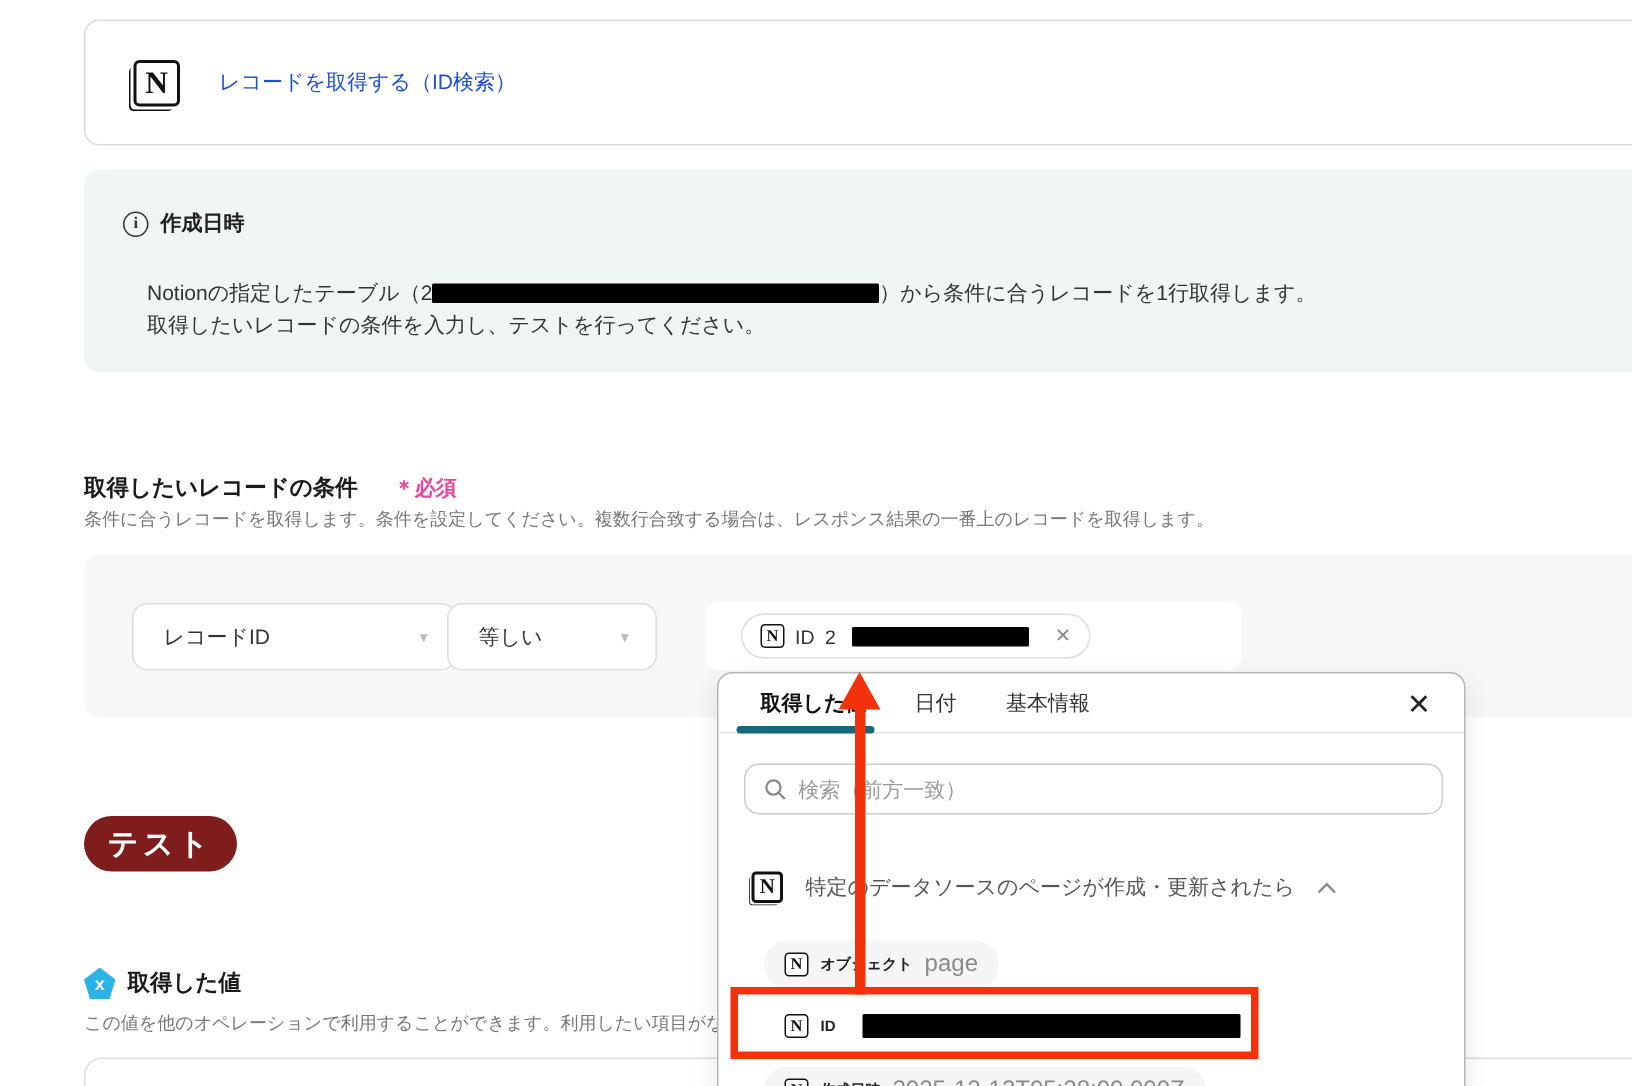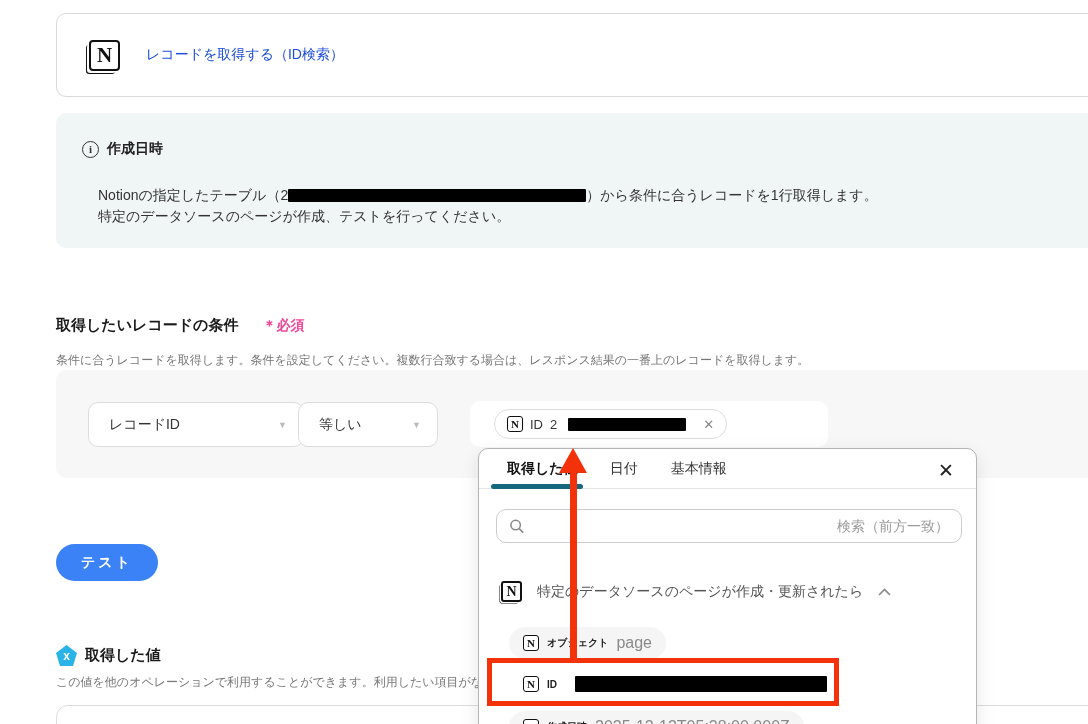--- a/index.html
+++ b/index.html
@@ -40,39 +40,39 @@
     font-family:"Liberation Serif",serif; font-size:11px; font-weight:bold; color:#333; }
   .info-body { position:absolute; left:26px; top:72px; font-size:14px; color:#333; line-height:21px;margin-left:16px; }
   .redact { display:inline-block; background:#000; vertical-align:-2px; border-radius:1px; }
   .redact-info { width:298px; height:13px; }
   .redact-tag { width:118px; height:13px; margin:0 6px 0 4px; }
   .redact-item { width:252px; height:16px; margin-left:10px; }
 
   
   .cond-title { left:56px; top:316px; font-size:15px; font-weight:bold; color:#1a1a1a; }
   .cond-required { color:#ec4899; font-size:14px; margin-left:24px; }
-  .cond-desc { left:56px; top:352px; font-size:12px; color:#777; }
+  .cond-desc { left:56px; top:338px; font-size:12px; color:#777; }
   .cond-box { left:56px; top:370px; width:1050px; height:108px;
     background:#f7f7f7; border-radius:10px; }
   .dd { position:absolute; top:32px; height:45px; background:#fff;
     border:1px solid #ddd; border-radius:10px; display:flex; align-items:center;
     padding:0 16px 0 20px; font-size:14px; color:#333; cursor:pointer; }
   .dd .caret { margin-left:auto; color:#bbb; font-size:9px; padding-left:12px; }
   .dd1 { left:32px; width:216px; }
   .dd2 { left:242px; width:140px; }
   .value-field { position:absolute; left:414px; top:31px; width:358px; height:46px;
     background:#fff; border-radius:10px; display:flex; align-items:center; padding:0 8px; }
   .tag { display:inline-flex; align-items:center; margin-left:16px; height:30px;
     border:1px solid #ddd; border-radius:16px; background:#fff; padding:0 12px;
     font-size:13px; color:#333; gap:7px; }
   .tag .x { color:#888; font-size:13px; cursor:pointer; padding-left:4px; }
 
   
   .test-btn { left:56px; top:544px; width:102px; height:37px; border:none;
-    background:#3b82f6; border-radius:19px; color:#fff; font-size:14px;
+    background:#7f1d1d; border-radius:19px; color:#fff; font-size:20px;
     font-weight:bold; letter-spacing:3px; cursor:pointer;
     font-family:"Liberation Sans",sans-serif; }
 
   
   .result-head { left:56px; top:645px; display:flex; align-items:center; gap:8px; }
   .penta { width:21px; height:21px; background:#29b3e6; color:#fff;
     clip-path:polygon(50% 0%, 100% 38%, 81% 100%, 19% 100%, 0% 38%);
     display:inline-flex; align-items:center; justify-content:center;
     font-size:12px; font-weight:bold; }
   .result-title { font-size:15px; font-weight:bold; color:#1a1a1a; }
@@ -91,21 +91,21 @@
   .tab-1 { margin-left:28px; }
   .tab-2 { margin-left:32px; }
   .tab-3 { margin-left:33px; }
   .tab-underline { position:absolute; left:12px; top:35px; width:92px; height:5px;
     background:#15697e; border-radius:3px; }
   .popup-close { position:absolute; right:22px; top:12px; font-size:19px; color:#222;
     cursor:pointer; line-height:1; }
   .search-box { position:absolute; left:17px; top:60px; width:466px; height:34px;
     border:1px solid #ccc; border-radius:10px; display:flex; align-items:center; padding:0 12px; }
   .search-box input { border:none; outline:none; font-size:14px; color:#4d7c0f; width:100%;
-    margin-left:8px; font-family:"Liberation Sans",sans-serif; background:transparent;text-align:right; }
+    margin-left:8px; font-family:"Liberation Sans",sans-serif; background:transparent; }
   .search-box input::placeholder { color:#9a9a9a; }
   .group-row { position:absolute; left:22px; top:132px; display:flex; align-items:center;
     gap:15px; cursor:pointer; }
   .group-label { font-size:14px; color:#555; }
   .pill { position:absolute; display:inline-flex; align-items:center; height:32px;
     background:#f5f5f5; border-radius:16px; padding:0 14px; gap:8px; cursor:pointer; }
   .pill .lbl { font-size:10px; font-weight:bold; color:#222; }
   .pill .val { font-size:16px; color:#8a8a8a; }
   .pill-1 { left:30px; top:178px; }
   .pill-2 { left:30px; top:219px; background:#fff; }
@@ -130,21 +130,21 @@
   <span class="title">レコードを取得する（ID検索）</span>
 </div>
 
 <div class="abs info-box">
   <div class="info-head">
     <span class="i-icon">i</span>
     <span>作成日時</span>
   </div>
   <div class="info-body">
     <div><span>Notionの指定したテーブル（2</span><span class="redact redact-info"></span><span>）から条件に合うレコードを1行取得します。</span></div>
-    <div>特定のデータソースのページが作成、テストを行ってください。</div>
+    <div>取得したいレコードの条件を入力し、テストを行ってください。</div>
   </div>
 </div>
 
 <div class="abs cond-title">
   <span>取得したいレコードの条件</span><span class="cond-required">＊必須</span>
 </div>
 <div class="abs cond-desc">条件に合うレコードを取得します。条件を設定してください。複数行合致する場合は、レスポンス結果の一番上のレコードを取得します。</div>
 
 <div class="abs cond-box">
   <div class="dd dd1">

